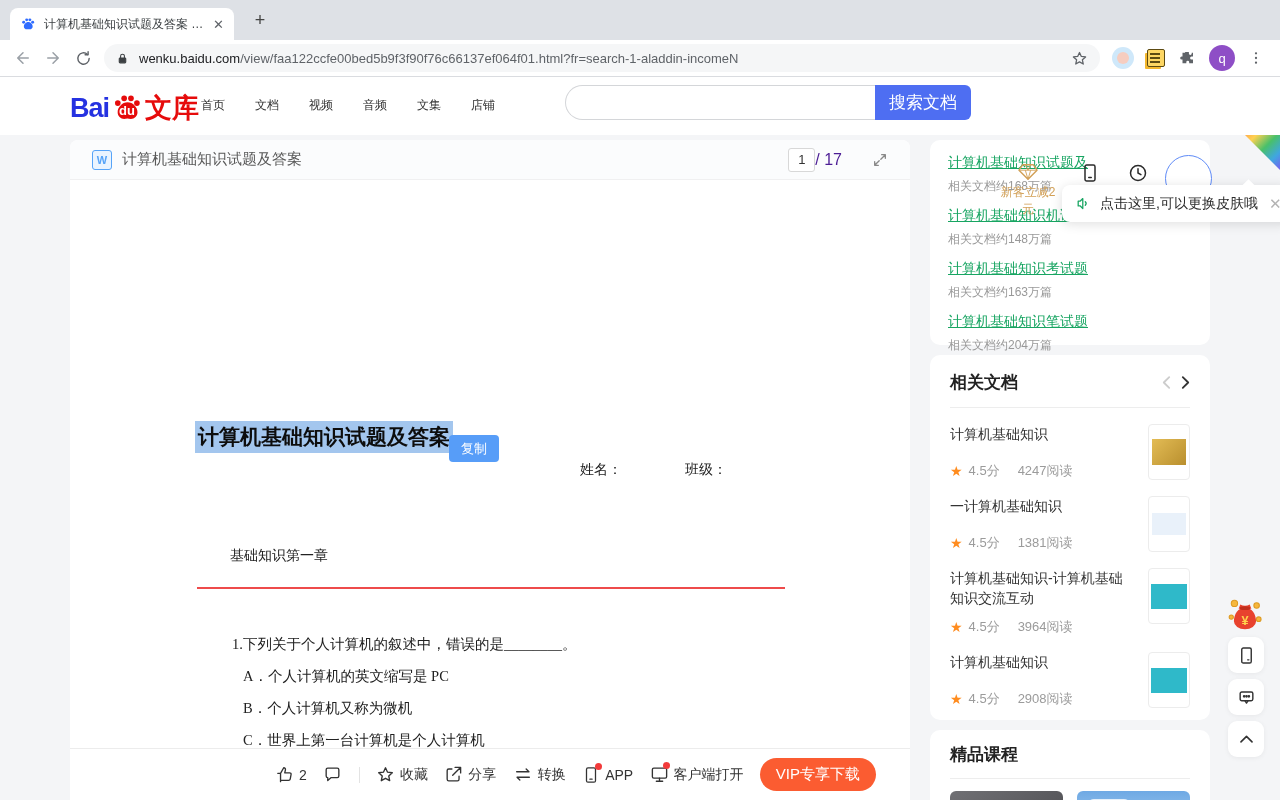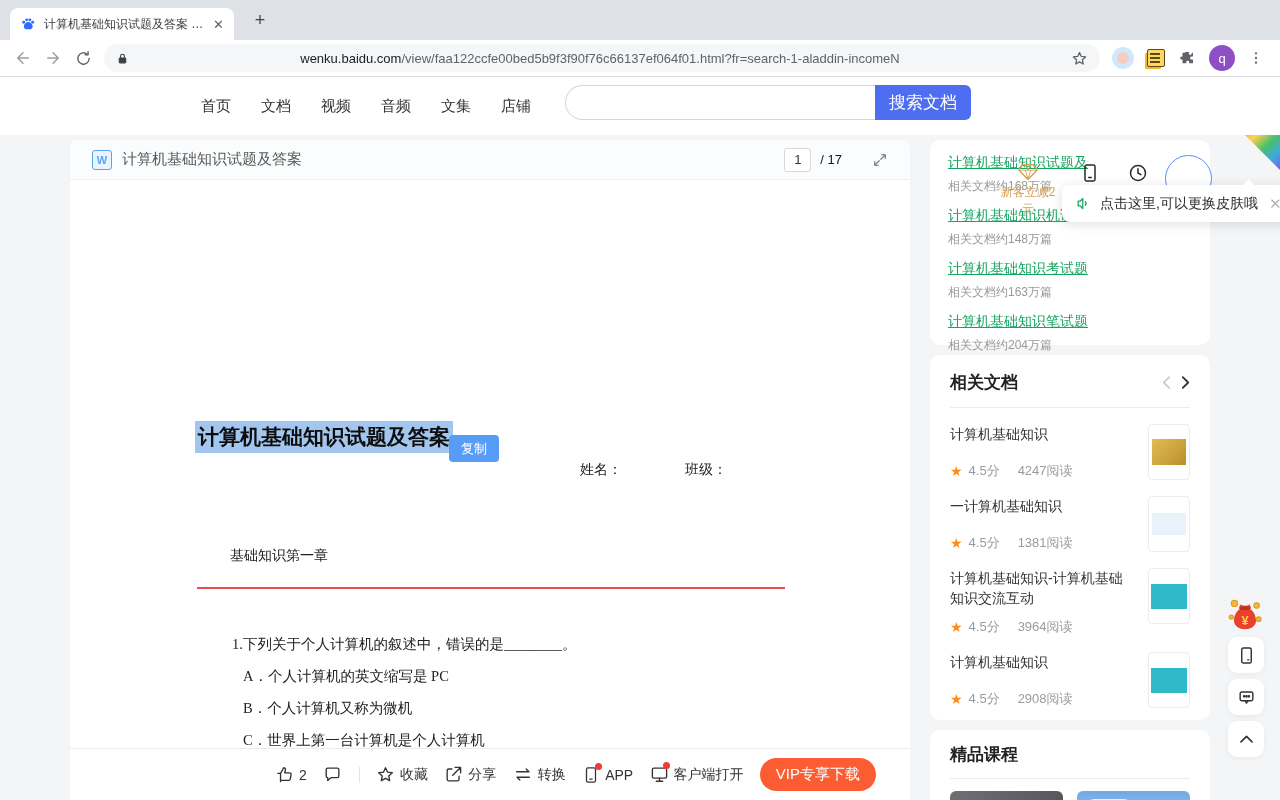--- a/index.html
+++ b/index.html
@@ -12,21 +12,21 @@
   .tab { position:absolute; left:10px; top:8px; width:224px; height:32px; background:#fff;
          border-radius:8px 8px 0 0; display:flex; align-items:center; padding:0 10px; gap:8px; }
   .tab-title { font-size:12px; color:#3c4043; white-space:nowrap; overflow:hidden; text-overflow:ellipsis; flex:1; }
   .tab-close { color:#5f6368; font-size:13px; cursor:pointer; }
   .newtab { position:absolute; left:248px; top:9px; width:24px; height:24px; color:#444;
             font-size:18px; text-align:center; line-height:23px; }
   .urlbar { position:absolute; top:40px; left:0; right:0; height:37px; background:#fff;
             border-bottom:1px solid #dadce0; display:flex; align-items:center; padding:0 8px; }
   .nav-ic { width:30px; height:30px; display:flex; align-items:center; justify-content:center; }
   .omnibox { flex:1; height:28px; background:#f5f6f7; border-radius:14px; margin:3px 6px;
-             display:flex; align-items:center; padding:0 12px; gap:20px;text-align:center; }
+             display:flex; align-items:center; padding:0 12px; gap:10px; }
   .url-text { flex:1; font-size:13px; color:#202124; white-space:nowrap; overflow:hidden; }
   .url-text .path { color:#5f6368; }
   .ext-row { display:flex; align-items:center; gap:13px; margin:0 8px 0 6px; }
   .ext-bear { width:22px; height:22px; border-radius:50%; background:#cfe8fa; position:relative; }
   .ext-bear::after { content:""; position:absolute; left:5px; top:5px; width:12px; height:12px;
                      border-radius:50%; background:#f6cdc0; }
   .ext-note { width:18px; height:18px; background:#fdd663; border:1.5px solid #5c4a12; border-radius:2px;
               position:relative; box-shadow:-3px 3px 0 -1px #f3b72e; }
   .ext-note::after { content:""; position:absolute; left:2px; top:3px; width:10px; height:1.5px;
                      background:#5c4a12; box-shadow:0 4px 0 #5c4a12, 0 8px 0 #5c4a12; }
@@ -34,21 +34,21 @@
               font-size:13px; display:flex; align-items:center; justify-content:center; }
 
   
   .wk-header { position:absolute; top:77px; left:0; right:0; height:58px; background:#fff; z-index:2; }
   .logo { position:absolute; left:70px; top:13px; display:flex; align-items:center; }
   .logo-bai { color:#2532e1; font-size:27px; font-weight:bold; letter-spacing:-1px; }
   .logo-paw { position:relative; width:34px; height:34px; margin:0 1px; }
   .logo-du { position:absolute; left:9px; top:12px; color:#fff; font-size:13px; font-weight:bold; }
   .logo-wk { color:#e60b0b; font-size:27px; font-weight:bold; }
   .wk-nav { position:absolute; left:198px; top:17px; display:flex; gap:24px; }
-  .wk-nav span { font-size:15px; color:#333; padding:3px 3px; cursor:pointer; }
+  .wk-nav span { font-size:12px; color:#333; padding:3px 3px; cursor:pointer; }
   .search-wrap { position:absolute; left:565px; top:8px; height:35px; display:flex; }
   .search-input { width:310px; height:35px; border:1px solid #d4d6d9; border-right:none;
                   border-radius:18px 0 0 18px; padding:0 16px; font-size:14px; outline:none; }
   .search-btn { width:96px; height:35px; background:#4e6ef2; color:#fff; border:none;
                 border-radius:0 6px 6px 0; font-size:17px; cursor:pointer; }
   .hdr-item { position:absolute; text-align:center; cursor:pointer; }
   .hdr-item .lbl { font-size:12px; color:#333; margin-top:3px; }
   .hdr-promo { left:996px; top:86px; width:64px; }
   .hdr-promo .lbl { color:#d2a057; }
   .hdr-client { left:1068px; top:86px; width:44px; }
@@ -59,21 +59,21 @@
   
   .doc-panel { position:absolute; left:70px; top:140px; width:840px; bottom:0; background:#fff;
                border-radius:8px 8px 0 0; }
   .doc-toolbar { height:40px; background:#fbfcfd; border-bottom:1px solid #f0f0f1;
                  border-radius:8px 8px 0 0; display:flex; align-items:center; padding:0 22px; }
   .w-icon { width:20px; height:20px; border:1.5px solid #57a4f8; border-radius:3px; background:#eaf4ff;
             color:#57a4f8; font-size:11px; font-weight:bold; display:flex; align-items:center; justify-content:center; }
   .doc-tb-title { margin-left:10px; font-size:15px; color:#595959; flex:1; }
   .page-box { width:27px; height:24px; border:1px solid #d8d8d8; border-radius:3px; background:#fff;
               font-size:13px; color:#333; text-align:center; font-family:"Liberation Sans",sans-serif; }
-  .page-total { margin-left:9px; font-size:13px; color:#0f172a; }
+  .page-total { font-size:16px; color:#4c1d95; }
   .expand-btn { margin-left:30px; cursor:pointer; }
 
   .doc-body { position:absolute; top:40px; left:0; right:0; bottom:52px; background:#fff; overflow:hidden;
               font-family:"Liberation Serif","DejaVu Serif",serif; }
   .dtitle { position:absolute; left:125px; top:241px; font-size:21px; font-weight:bold; color:#0d0d0d;
             background:#a3c6ee; padding:2px 3px; }
   .copy-btn { position:absolute; left:379px; top:255px; width:50px; height:27px; background:#579df8;
               border:none; border-radius:4px; color:#fff; font-size:13px; cursor:pointer;
               font-family:"Liberation Sans",sans-serif; }
   .fld-name { position:absolute; left:510px; top:281px; font-size:14px; color:#222; }
@@ -208,20 +208,34 @@
       <svg width="16" height="16" viewBox="0 0 24 24" fill="#5f6368">
           <circle cx="12" cy="5" r="1.7"></circle>
           <circle cx="12" cy="12" r="1.7"></circle>
           <circle cx="12" cy="19" r="1.7"></circle>
         </svg>
     </span>
   </div>
 </div>
 
 <div class="wk-header">
+  <div class="logo">
+    <span class="logo-bai">Bai</span>
+    <span class="logo-paw">
+      <svg width="34" height="34" viewBox="0 0 24 24">
+          <circle cx="5.5" cy="8.5" r="2" fill="#e60b0b"></circle>
+          <circle cx="10" cy="5.2" r="2" fill="#e60b0b"></circle>
+          <circle cx="14.8" cy="5.2" r="2" fill="#e60b0b"></circle>
+          <circle cx="19" cy="8.5" r="2" fill="#e60b0b"></circle>
+          <path d="M12.4 8c-3.8 0-7 3.6-7 7 0 2.8 2.1 4.7 4.7 4.7 1 0 1.7-.3 2.3-.3s1.3.3 2.3.3c2.6 0 4.7-1.9 4.7-4.7 0-3.4-3.2-7-7-7z" fill="#e60b0b"></path>
+        </svg>
+      <span class="logo-du">du</span>
+    </span>
+    <span class="logo-wk">文库</span>
+  </div>
   <div class="wk-nav">
     <span>首页</span>
     <span>文档</span>
     <span>视频</span>
     <span>音频</span>
     <span>文集</span>
     <span>店铺</span>
   </div>
   <div class="search-wrap">
     <input class="search-input" type="text" style="">

